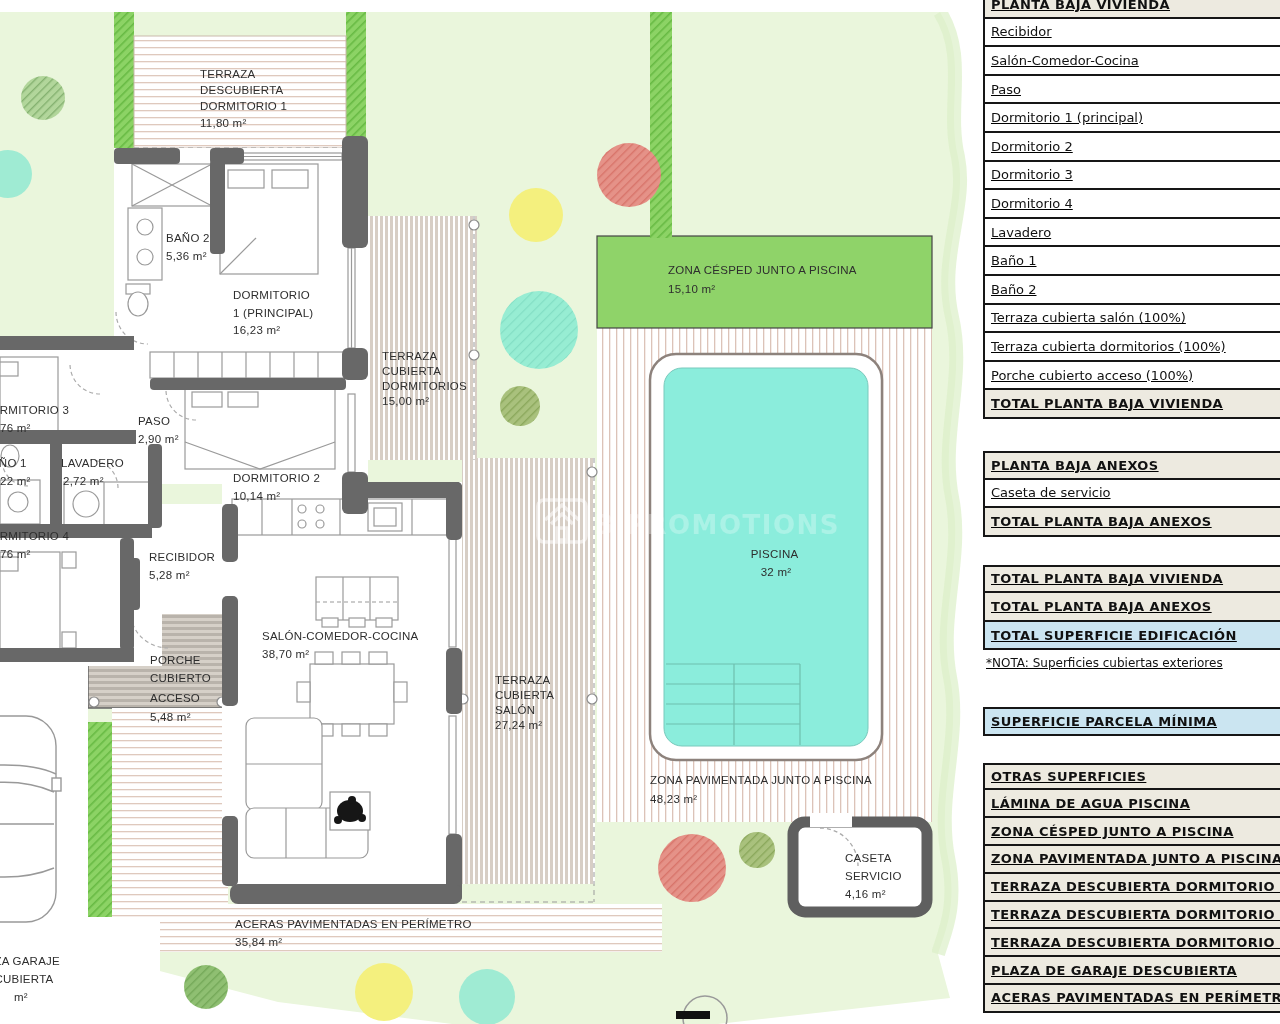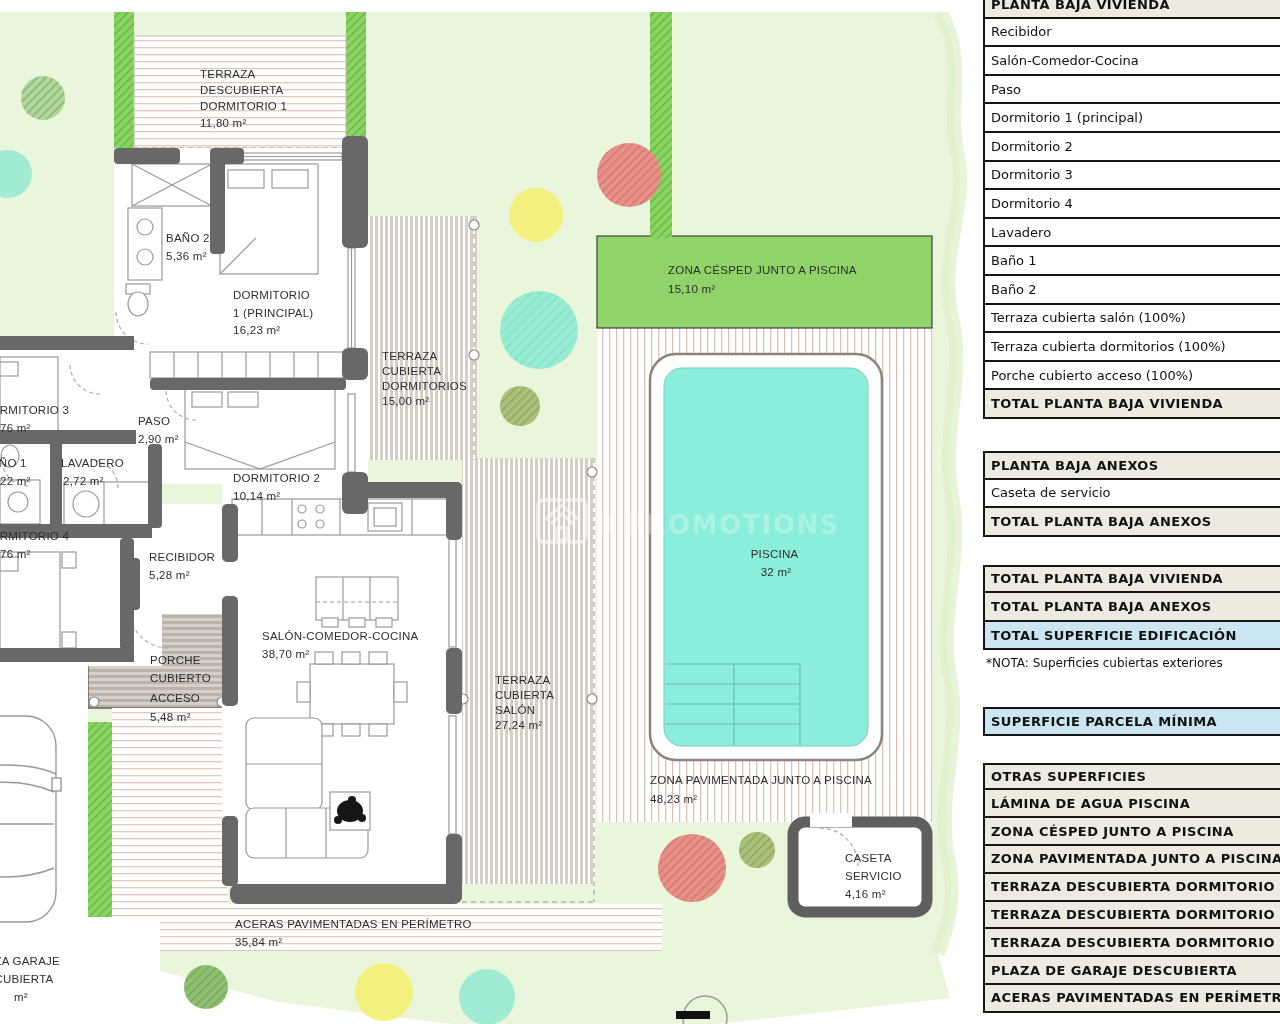--- a/index.html
+++ b/index.html
@@ -1,20 +1,20 @@
 <!DOCTYPE html>
 <html><head>
 <meta charset="utf-8">
 <style>
   html,body{margin:0;padding:0;}
   body{width:1280px;height:1024px;position:relative;overflow:hidden;background:#ffffff;
        font-family:"Liberation Sans",sans-serif;}
   #plan-wrap{position:absolute;left:0;top:12px;width:983px;height:1024px;text-align:center;}
   
-  #area-table{position:absolute;left:983px;top:0;width:297px;height:1024px;overflow:hidden;background:#fff;}
+  #area-table{position:absolute;left:983px;top:0;width:297px;height:1024px;overflow:hidden;background:#fff;text-decoration:underline;}
   .tsec{width:320px;}
   .trow{box-sizing:border-box;display:flex;align-items:center;padding-left:6px;
         font-family:"DejaVu Sans",sans-serif;font-size:13px;color:#111;
         white-space:nowrap;overflow:hidden;border:2px solid #161616;border-top:0;}
   .tsec .trow:first-child{border-top:2px solid #161616;}
   .trow.header,.trow.total{font-weight:700;letter-spacing:.4px;background:#EDEAE0;}
   .trow.item{background:#ffffff;}
   .trow.blue{font-weight:700;letter-spacing:.4px;background:#CBE5F1;}
   .trow.note{border:0;background:transparent;font-size:12px;padding-left:3px;}
   .tgap{width:320px;}

